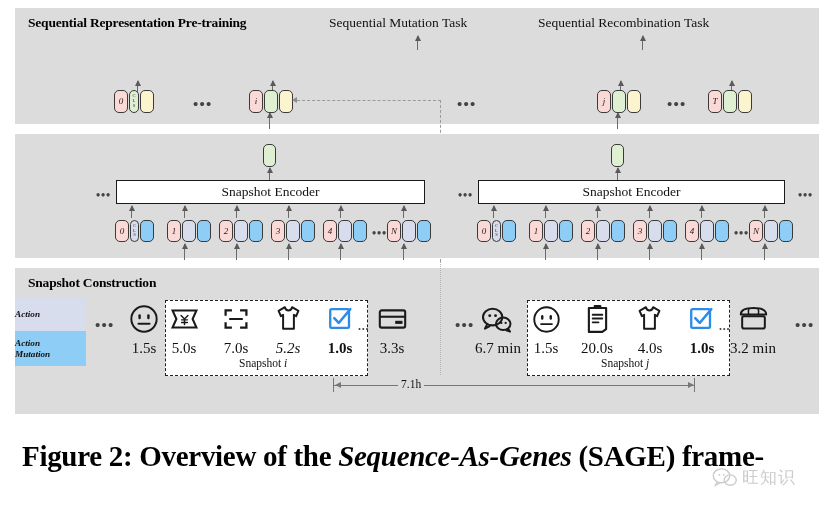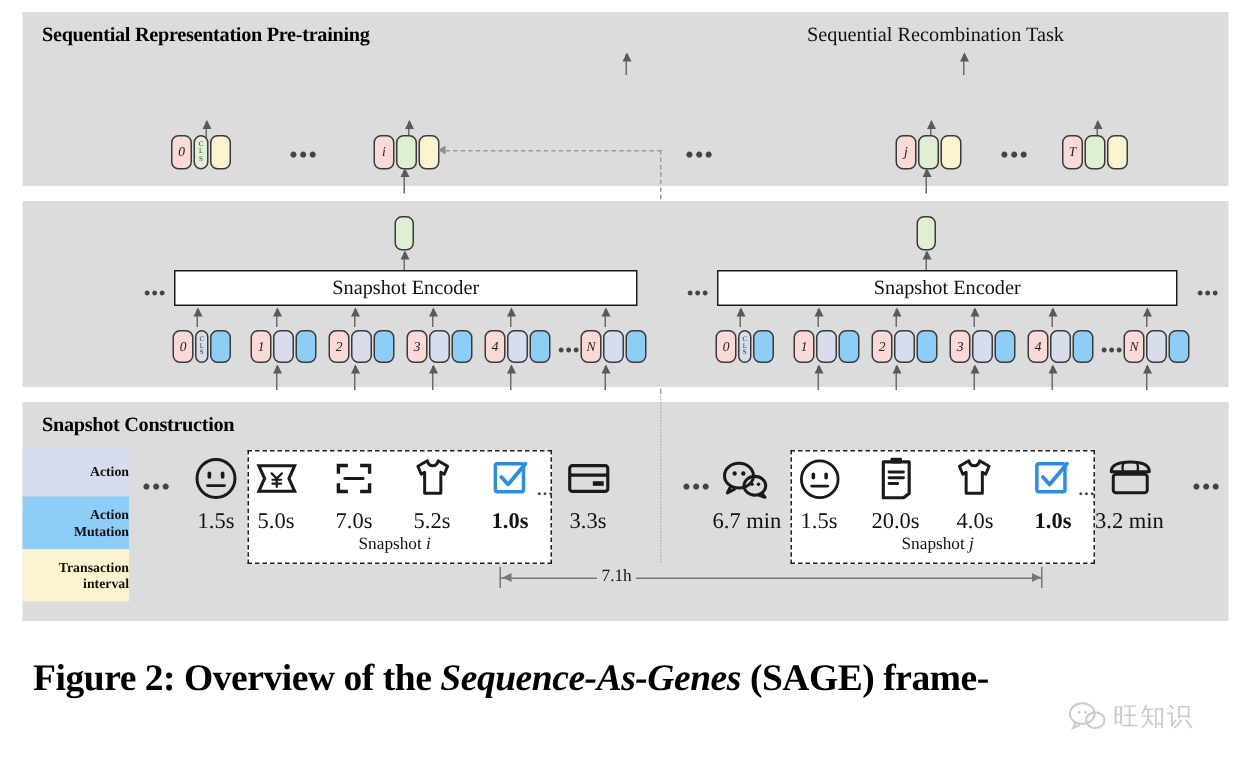--- a/index.html
+++ b/index.html
@@ -99,27 +99,28 @@
     letter-spacing: 1.2px;
     line-height: 1;
   }
   .ellip.small { font-size: 12px; letter-spacing: .8px; }
 
   
   .legend-cell {
     position: absolute;
     display: flex;
     flex-direction: column;
-    align-items: flex-end;
+    align-items: flex-start;
     justify-content: center;
     font-weight: bold;
     font-size: 9.2px;
     color: #111;
     text-align: center;
     line-height: 1.15;
+    font-style: italic;
   }
 
   
   .snapbox {
     position: absolute;
     border: 1.6px dashed #1f1f1f;
     background: #ffffff;
   }
   .snapcap {
     position: absolute;
@@ -184,21 +185,21 @@
     background:#dcdcdc; padding:0 3px;
   }
 
   
   .caption {
     position: absolute;
     left: 22px; top: 436px;
     width: 800px;
     font-family: "Liberation Serif", serif;
     font-weight: bold;
-    font-size: 25px;
+    font-size: 29px;
     line-height: 1.38;
     color: #000;
     letter-spacing: -0.3px;
   }
   .caption i { font-style: italic; }
 
   
   .watermark {
     position: absolute;
     left: 712px; top: 462px;
@@ -216,20 +217,21 @@
 </style>
 </head>
 <body>
 
 <div id="root">
 
   <div class="panel" style="left:15px; top:8px; width:804px; height:116px;"></div>
 
   <div class="panel-title" style="left:28px; top:15px;">Sequential Representation Pre-training</div>
 
+  <div class="task-label" style="left:329px; top:15px;">Sequential Mutation Task</div>
   <div class="task-label" style="left:538px; top:15px;">Sequential Recombination Task</div>
 
   <div class="v-arrow" style="left:417px; top:36px; height:14px;"></div>
   <div class="v-arrow" style="left:642px; top:36px; height:14px;"></div>
 
 
   <div class="v-arrow" style="left:137px; top:81px; height:11px;"></div>
   <div class="v-arrow" style="left:272px; top:81px; height:11px;"></div>
   <div class="v-arrow" style="left:620px; top:81px; height:11px;"></div>
   <div class="v-arrow" style="left:731px; top:81px; height:11px;"></div>
@@ -412,24 +414,20 @@
 
   <div class="panel-title" style="left:28px; top:275px;">Snapshot Construction</div>
 
   <div class="legend-cell" style="left:15px; top:298px; width:71px; height:33px; background:#d8ddee;">
     <span>Action</span>
   </div>
   <div class="legend-cell" style="left:15px; top:331px; width:71px; height:35px; background:#8ecdf5;">
     <span>Action</span>
     <span>Mutation</span>
   </div>
-  <div class="legend-cell" style="left:15px; top:366px; width:71px; height:35px; background:#fbf4cf;">
-    <span>Transaction</span>
-    <span>interval</span>
-  </div>
 
   <div class="ellip" style="left:95px; top:318px;">•••</div>
 
   <div class="icon-slot" style="left:129px; top:304px; width:30px; height:30px;">
     <svg viewBox="0 0 32 32" width="30" height="30">
       <circle cx="16" cy="16" r="13.5" fill="none" stroke="#1a1a1a" stroke-width="2.1"></circle>
       <rect x="10" y="11" width="2.6" height="5.2" rx="1.3" fill="#1a1a1a"></rect>
       <rect x="19.4" y="11" width="2.6" height="5.2" rx="1.3" fill="#1a1a1a"></rect>
       <path d="M10 21 H22" stroke="#1a1a1a" stroke-width="2" stroke-linecap="round"></path>
     </svg>
@@ -453,21 +451,21 @@
     </svg>
   </div>
   <div class="dur" style="left:216px; top:340px; width:40px;">7.0s</div>
 
   <div class="icon-slot" style="left:274px; top:303px; width:29px; height:30px;">
     <svg viewBox="0 0 30 30" width="27" height="28">
       <path d="M11 3 L4 7 L6.5 13 L9 11.5 V27 H21 V11.5 L23.5 13 L26 7 L19 3
                C18.4 5.6 16.9 6.6 15 6.6 C13.1 6.6 11.6 5.6 11 3 Z" fill="none" stroke="#1a1a1a" stroke-width="2.2" stroke-linejoin="round"></path>
     </svg>
   </div>
-  <div class="dur" style="left:268px; top:340px; width:40px;">5.2s</div>
+  <div class="dur" style="left:268px; top:340px; width:40px;font-style:italic;">5.2s</div>
 
   <div class="icon-slot" style="left:327px; top:305px; width:27px; height:27px;">
     <svg viewBox="0 0 28 28" width="25" height="25">
       <rect x="2.5" y="3.5" width="21" height="21" rx="1.5" fill="none" stroke="#2d8ce8" stroke-width="2.6"></rect>
       <path d="M7 13.5 L12 19 L25 3.5" fill="none" stroke="#2d8ce8" stroke-width="2.8" stroke-linecap="round" stroke-linejoin="round"></path>
     </svg>
   </div>
   <div class="dur bold" style="left:320px; top:340px; width:40px;">1.0s</div>
 
   <div class="ellip small" style="left:358px; top:320px;">...</div>

